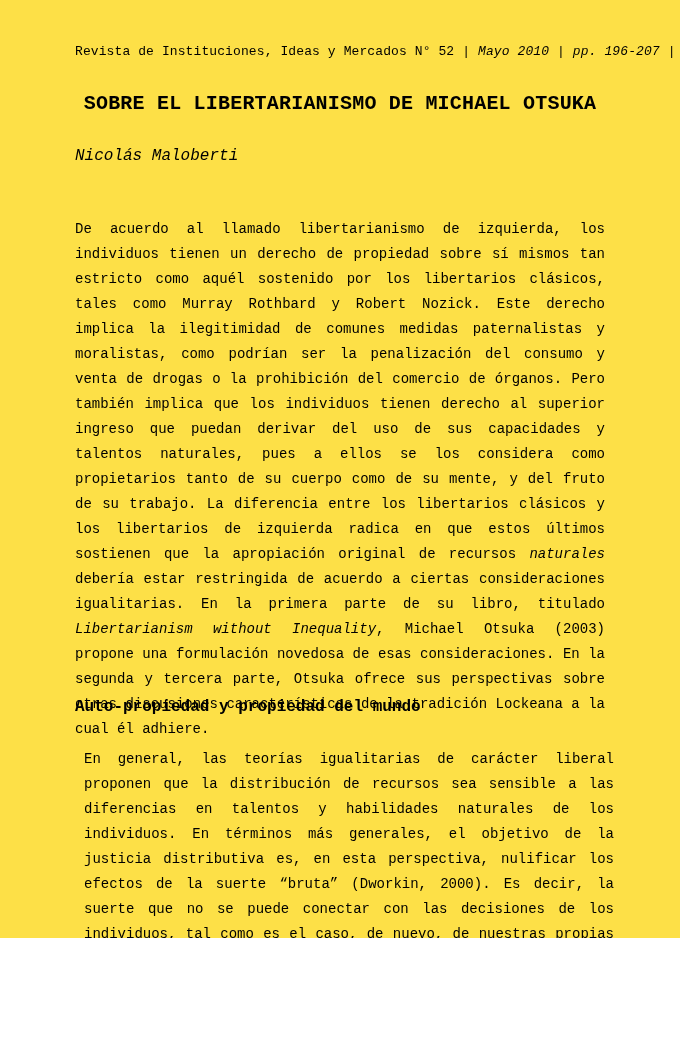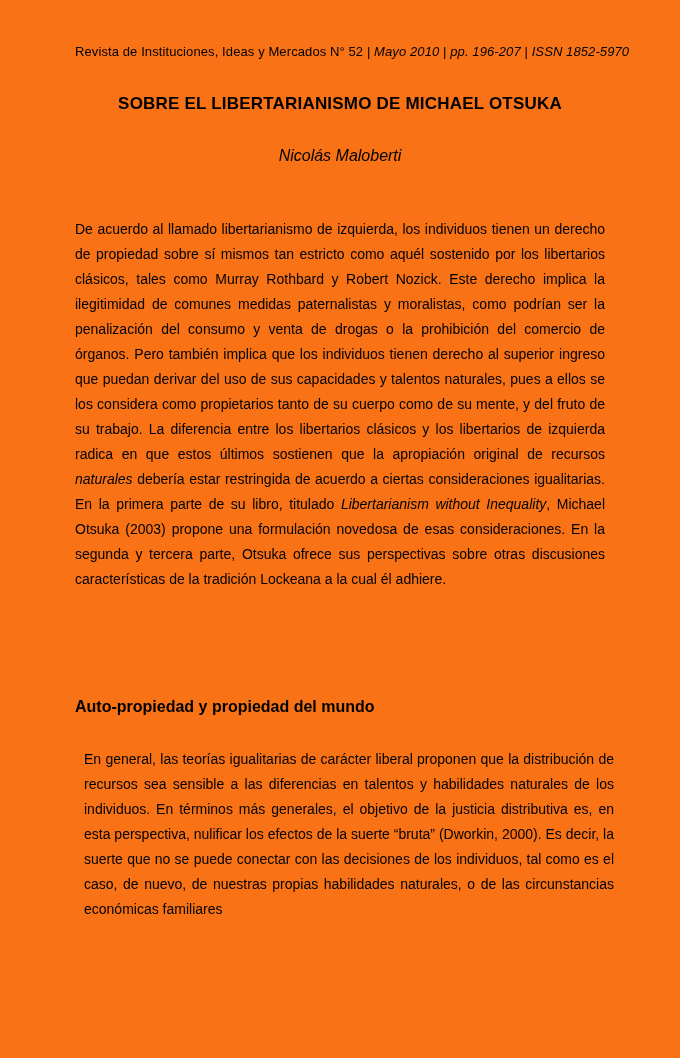--- a/index.html
+++ b/index.html
@@ -3,54 +3,54 @@
 <meta charset="utf-8">
 <style>
   html, body {
     margin: 0;
     padding: 0;
     background: #ffffff;
   }
   .page {
     position: relative;
     width: 680px;
-    height: 1058px;
-    background: #f97316;
+    height: 938px;
+    background: #fde047;
     color: #000000;
-    font-family: Liberation Sans, sans-serif;
+    font-family: Liberation Mono, monospace;
     overflow: hidden;
   }
   .journal-header {
     position: absolute;
     left: 75px;
     top: 44px;
     width: 530px;
     font-size: 13px;
     line-height: 16px;
     white-space: nowrap;
     letter-spacing: 0.1px;
   }
   .it { font-style: italic; }
   .article-title {
     position: absolute;
     left: 75px;
     top: 94px;
     width: 530px;
     text-align: center;
     font-weight: bold;
-    font-size: 17px;
+    font-size: 20px;
     line-height: 20px;
     letter-spacing: 0.2px;
   }
   .article-author {
     position: absolute;
     left: 75px;
     top: 146px;
     width: 530px;
-    text-align: center;
+    text-align: left;
     font-style: italic;
     font-size: 16px;
     line-height: 20px;
   }
   .body-par {
     position: absolute;
     left: 75px;
     width: 530px;
     text-align: justify;
     font-size: 14px;

